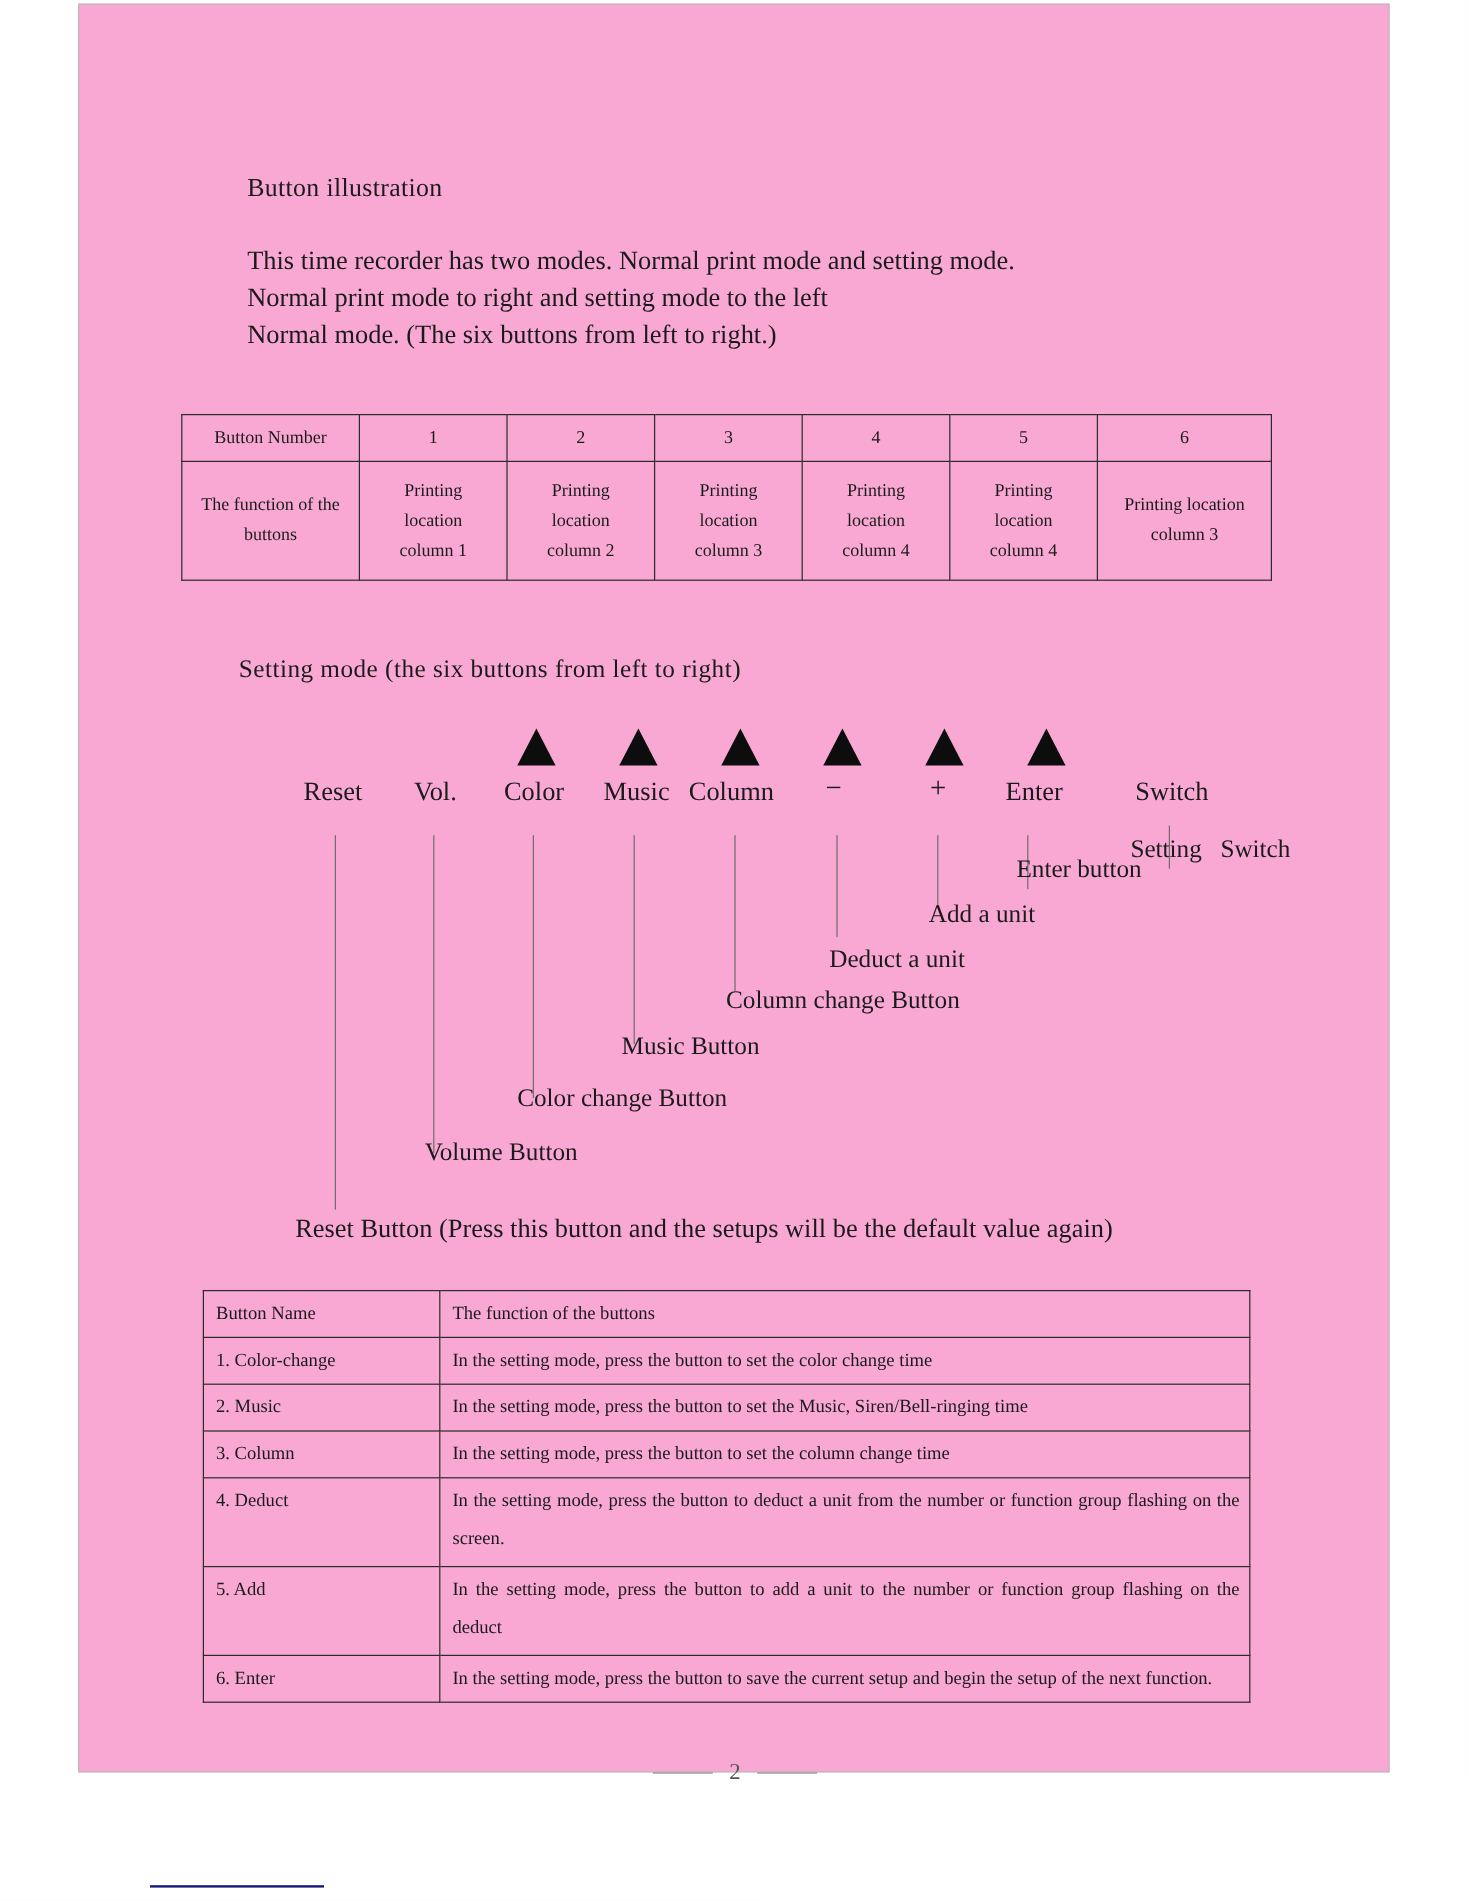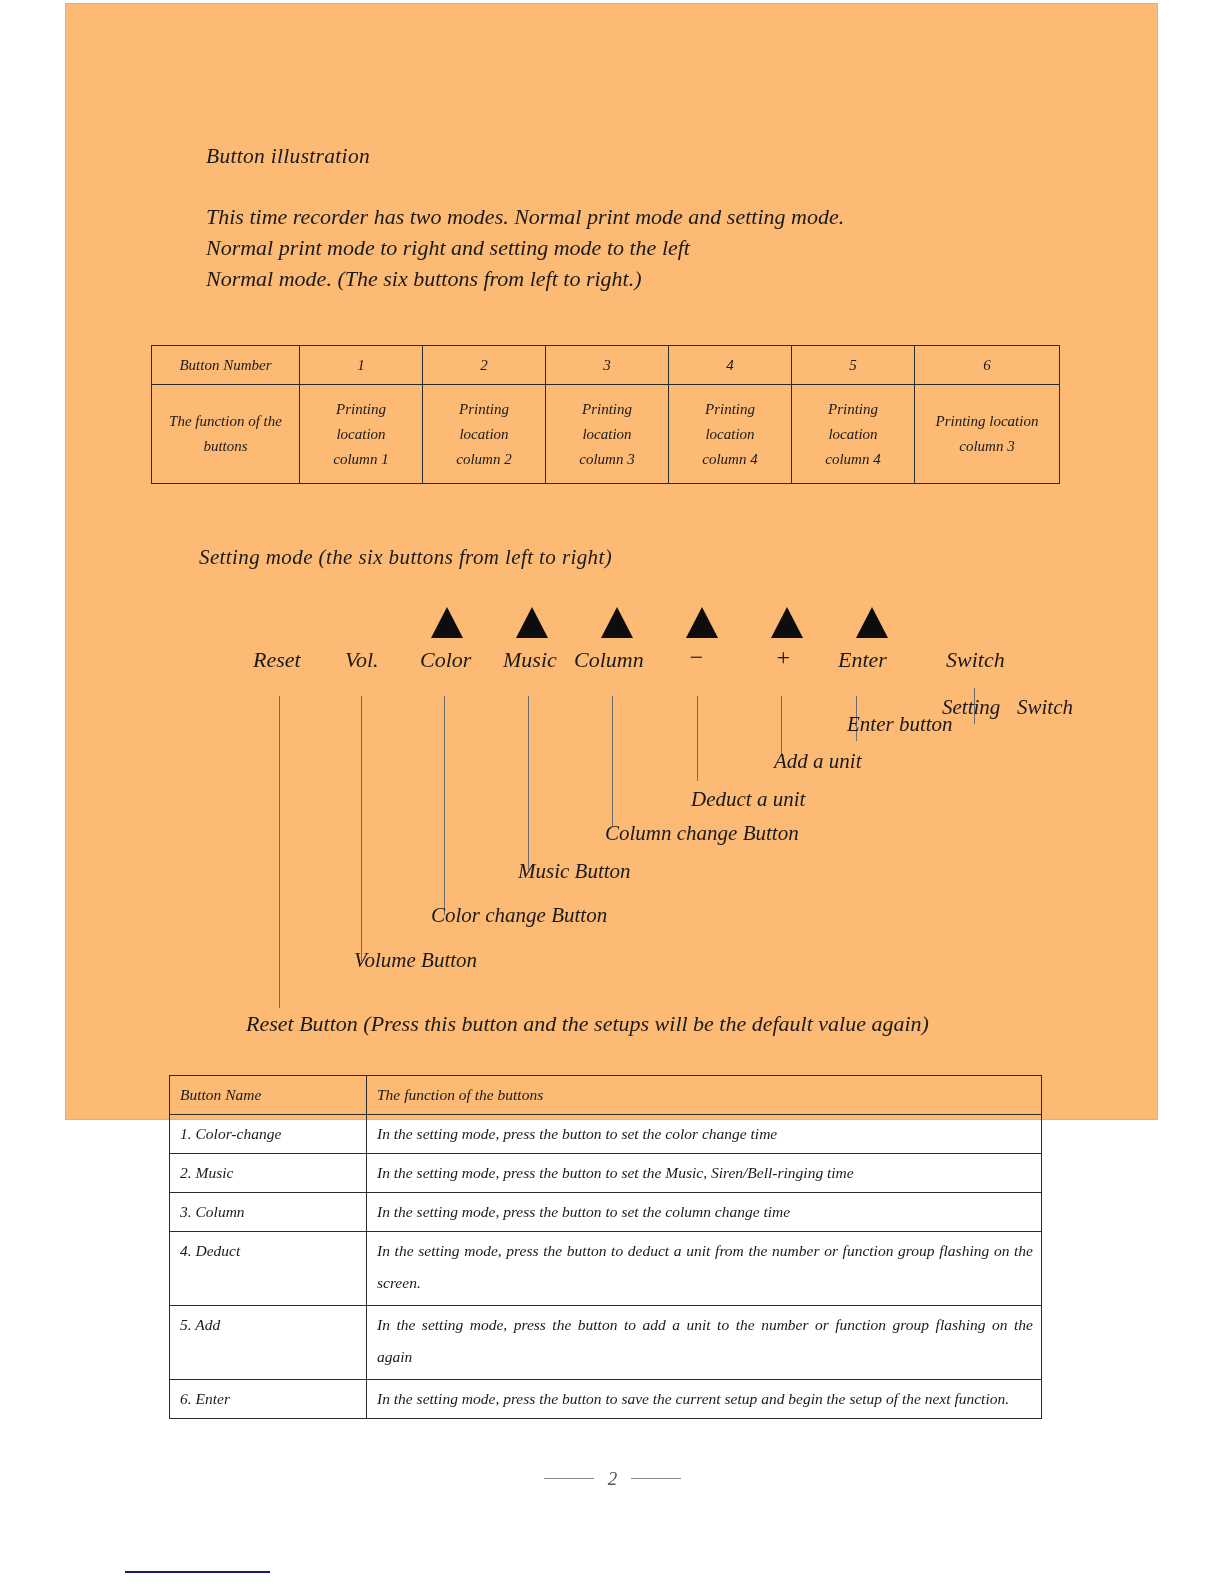--- a/index.html
+++ b/index.html
@@ -15,25 +15,24 @@
     color: #1a1a1a;
     overflow: hidden;
   }
 
   
   #page-sheet {
     position: absolute;
     left: 65px;
     top: 3px;
     width: 1093px;
-    height: 1117px;
-    background: #fdba74;
+    height: 1474px;
+    background: #f9a8d4;
     border: 1px solid #b9b9b9;
     box-sizing: border-box;
-    font-style: italic;
   }
 
   #page-content {
     position: absolute;
     left: 0;
     top: 0;
     width: 1093px;
     height: 1565px;
   }
 
@@ -316,21 +315,21 @@
         <td class="name">4. Deduct</td>
         <td class="func two-line">
           <span class="j stretch">In the setting mode, press the button to deduct a unit from the number or function group flashing on the</span>
           <span class="j">screen.</span>
         </td>
       </tr>
       <tr>
         <td class="name">5. Add</td>
         <td class="func two-line">
           <span class="j stretch">In the setting mode, press the button to add a unit to the number or function group flashing on the</span>
-          <span class="j">again</span>
+          <span class="j">deduct</span>
         </td>
       </tr>
       <tr>
         <td class="name">6. Enter</td>
         <td class="func">In the setting mode, press the button to save the current setup and begin the setup of the next function.</td>
       </tr>
     </tbody>
       </table>
 
     <div id="footer">

